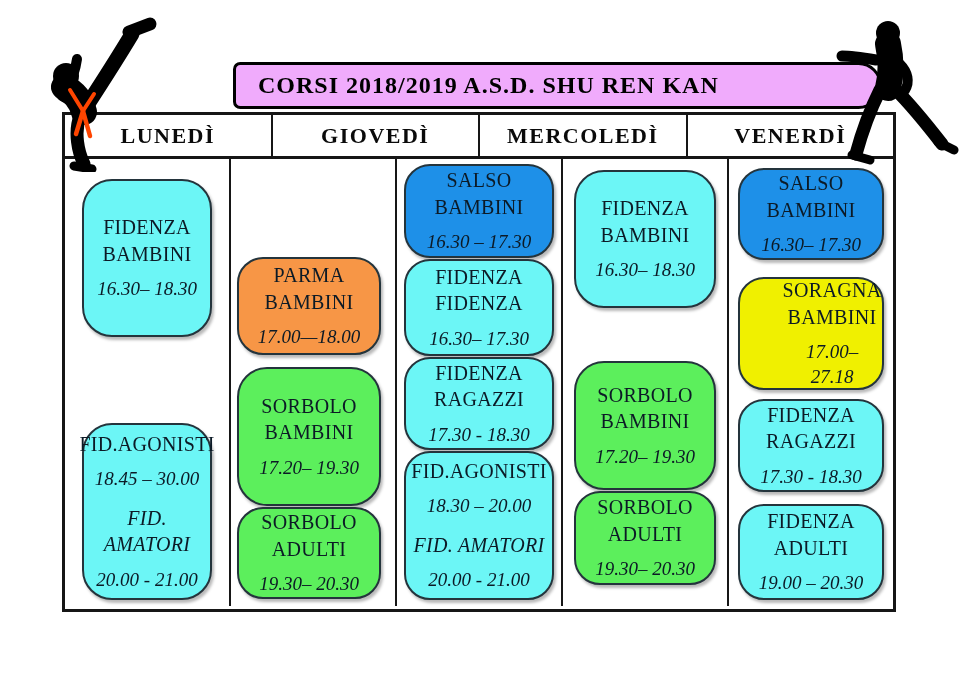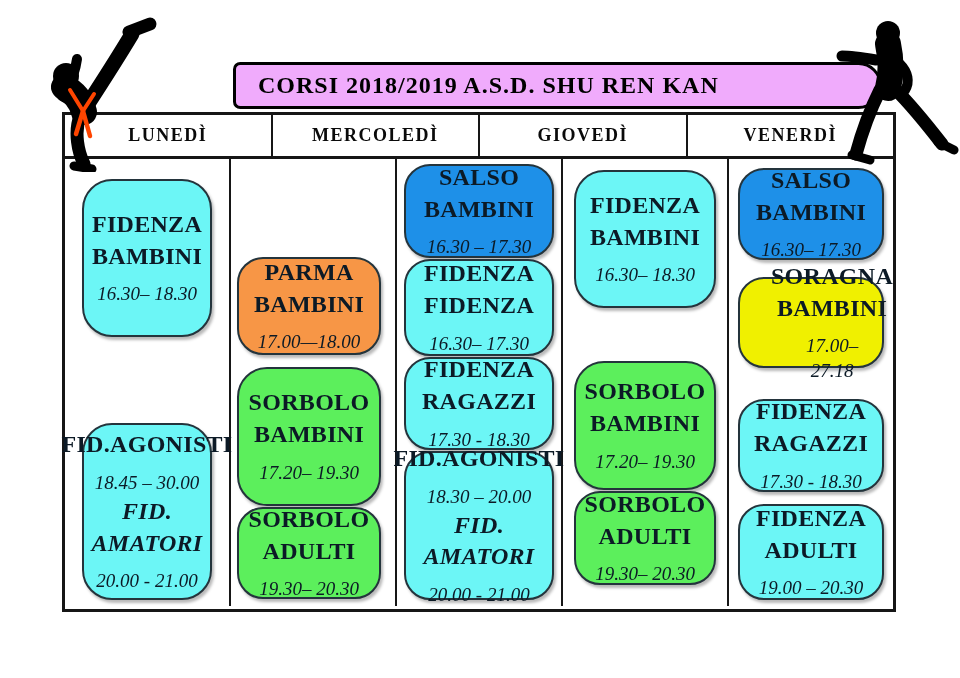--- a/index.html
+++ b/index.html
@@ -11,38 +11,38 @@
   .banner { position:absolute; left:233px; top:62px; width:649px; height:47px;
             border:3px solid #000; border-radius:8px 26px 26px 8px;
             display:flex; align-items:center; padding-left:22px;
             font-weight:bold; font-size:24px; letter-spacing:1px; color:#000; z-index:5; }
 
   
   .schedule { position:absolute; left:62px; top:112px; width:834px; height:500px;
               border:3px solid #161616; background:#fff; z-index:1; }
   .header-row { display:flex; height:44px; border-bottom:3px solid #161616; }
   .day-header { flex:1; display:flex; align-items:center; justify-content:center;
-                font-weight:bold; font-size:18px; letter-spacing:1.5px; color:#0a0a0a;
+                font-weight:bold; font-size:22px; letter-spacing:1.5px; color:#0a0a0a;
                 border-right:2px solid #161616; }
   .day-header:last-child { border-right:none; }
   .body-row { display:flex; height:447px; }
   .day-col { flex:1; position:relative; border-right:2px solid #161616; }
   .day-col:last-child { border-right:none; }
 
   
   .course-box { position:absolute; border:2px solid #24343c; border-radius:26px;
                 display:flex; flex-direction:column; align-items:center; justify-content:center;
                 text-align:center; padding:4px 2px;
                 box-shadow:2px 3px 3px rgba(0,0,0,0.28); }
   .col1 .course-box { left:17px; right:17px; }
   .col2 .course-box { left:6px; right:14px; }
   .col3 .course-box { left:7px;  right:7px; }
   .col4 .course-box { left:11px; right:11px; }
   .col5 .course-box { left:9px;  right:9px; }
-  .cname { font-size:24px; color:#0c1a26; line-height:1.32; letter-spacing:0.3px;font-weight:bold; }
+  .cname { font-size:20px; color:#0c1a26; line-height:1.32; letter-spacing:0.3px; }
   .cname.it { font-style:italic; }
   .ctime { font-size:19px; font-style:italic; color:#0c1a26; line-height:1.3; margin-top:10px; }
   .gap { height:13px; }
 
   
   .figure { position:absolute; z-index:10; }
   .fig-left  { left:2px;  top:12px; }
   .fig-right { left:830px; top:8px; }
 </style>
 </head>
@@ -83,22 +83,22 @@
       <path d="M22,147 L40,152" stroke-width="9"></path>
       <path d="M66,82 C84,100 98,118 112,136" stroke-width="13"></path>
       <path d="M108,134 L124,142" stroke-width="9"></path>
     </g>
   </svg>
 
   <div class="schedule">
 
     <div class="header-row">
       <div class="day-header">LUNEDÌ</div>
+      <div class="day-header">GIOVEDÌ</div>
       <div class="day-header">MERCOLEDÌ</div>
-      <div class="day-header">GIOVEDÌ</div>
       <div class="day-header">VENERDÌ</div>
     </div>
 
     <div class="body-row">
 
       <div class="day-col col1">
         <div class="course-box" style="top: 20px; height: 158px; border-radius: 30px; background: rgb(108, 246, 246);">
           <span class="cname">FIDENZA</span>
           <span class="cname">BAMBINI</span>
           <span class="ctime">16.30– 18.30</span>
@@ -172,21 +172,21 @@
           <span class="ctime">19.30– 20.30</span>
         </div>
       </div>
 
       <div class="day-col col5">
         <div class="course-box" style="top: 9px; height: 92px; background: rgb(30, 144, 232);">
           <span class="cname">SALSO</span>
           <span class="cname">BAMBINI</span>
           <span class="ctime">16.30– 17.30</span>
         </div>
-        <div class="course-box" style="top: 118px; height: 91px; background: rgb(240, 240, 0); padding-left: 44px;">
+        <div class="course-box" style="top: 118px; height: 113px; background: rgb(240, 240, 0); padding-left: 44px;">
           <span class="cname">SORAGNA</span>
           <span class="cname">BAMBINI</span>
           <span class="ctime">17.00– 27.18</span>
         </div>
         <div class="course-box" style="top: 240px; height: 93px; background: rgb(108, 246, 246);">
           <span class="cname">FIDENZA</span>
           <span class="cname">RAGAZZI</span>
           <span class="ctime">17.30 - 18.30</span>
         </div>
         <div class="course-box" style="top: 345px; height: 96px; background: rgb(108, 246, 246);">

